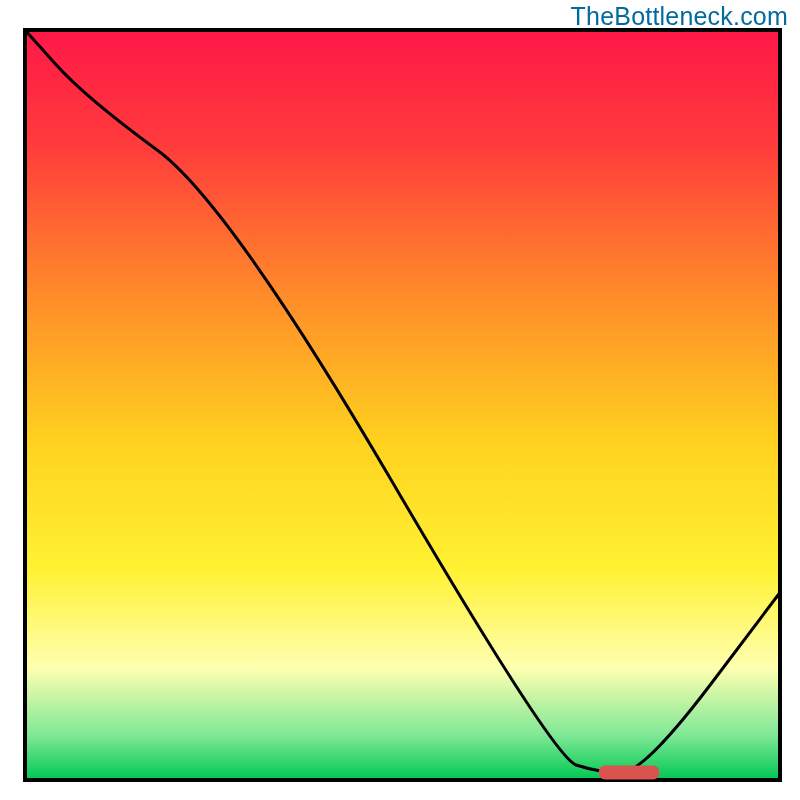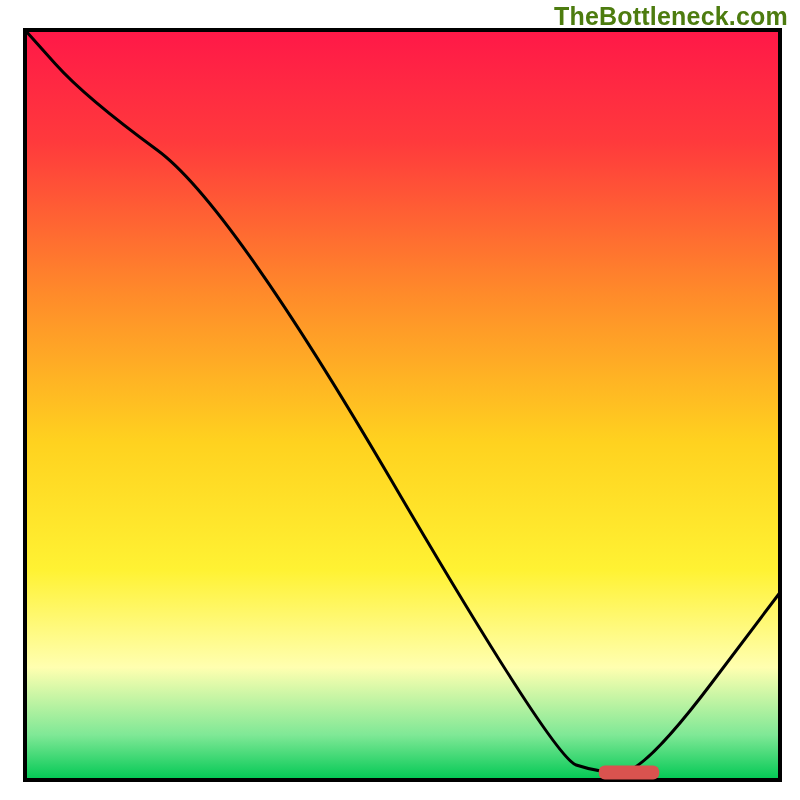--- a/index.html
+++ b/index.html
@@ -14,22 +14,22 @@
     position: relative;
     width: 800px;
     height: 800px;
     box-sizing: border-box;
   }
   .watermark {
     position: absolute;
     top: 2px;
     right: 12px;
     font-size: 25px;
-    font-weight: 700;
-    color: #4d7c0f;
+    font-weight: 400;
+    color: #0369a1;
     letter-spacing: 0.2px;
     z-index: 10;
   }
   svg.chart {
     position: absolute;
     left: 0;
     top: 0;
     width: 800px;
     height: 800px;
     display: block;

